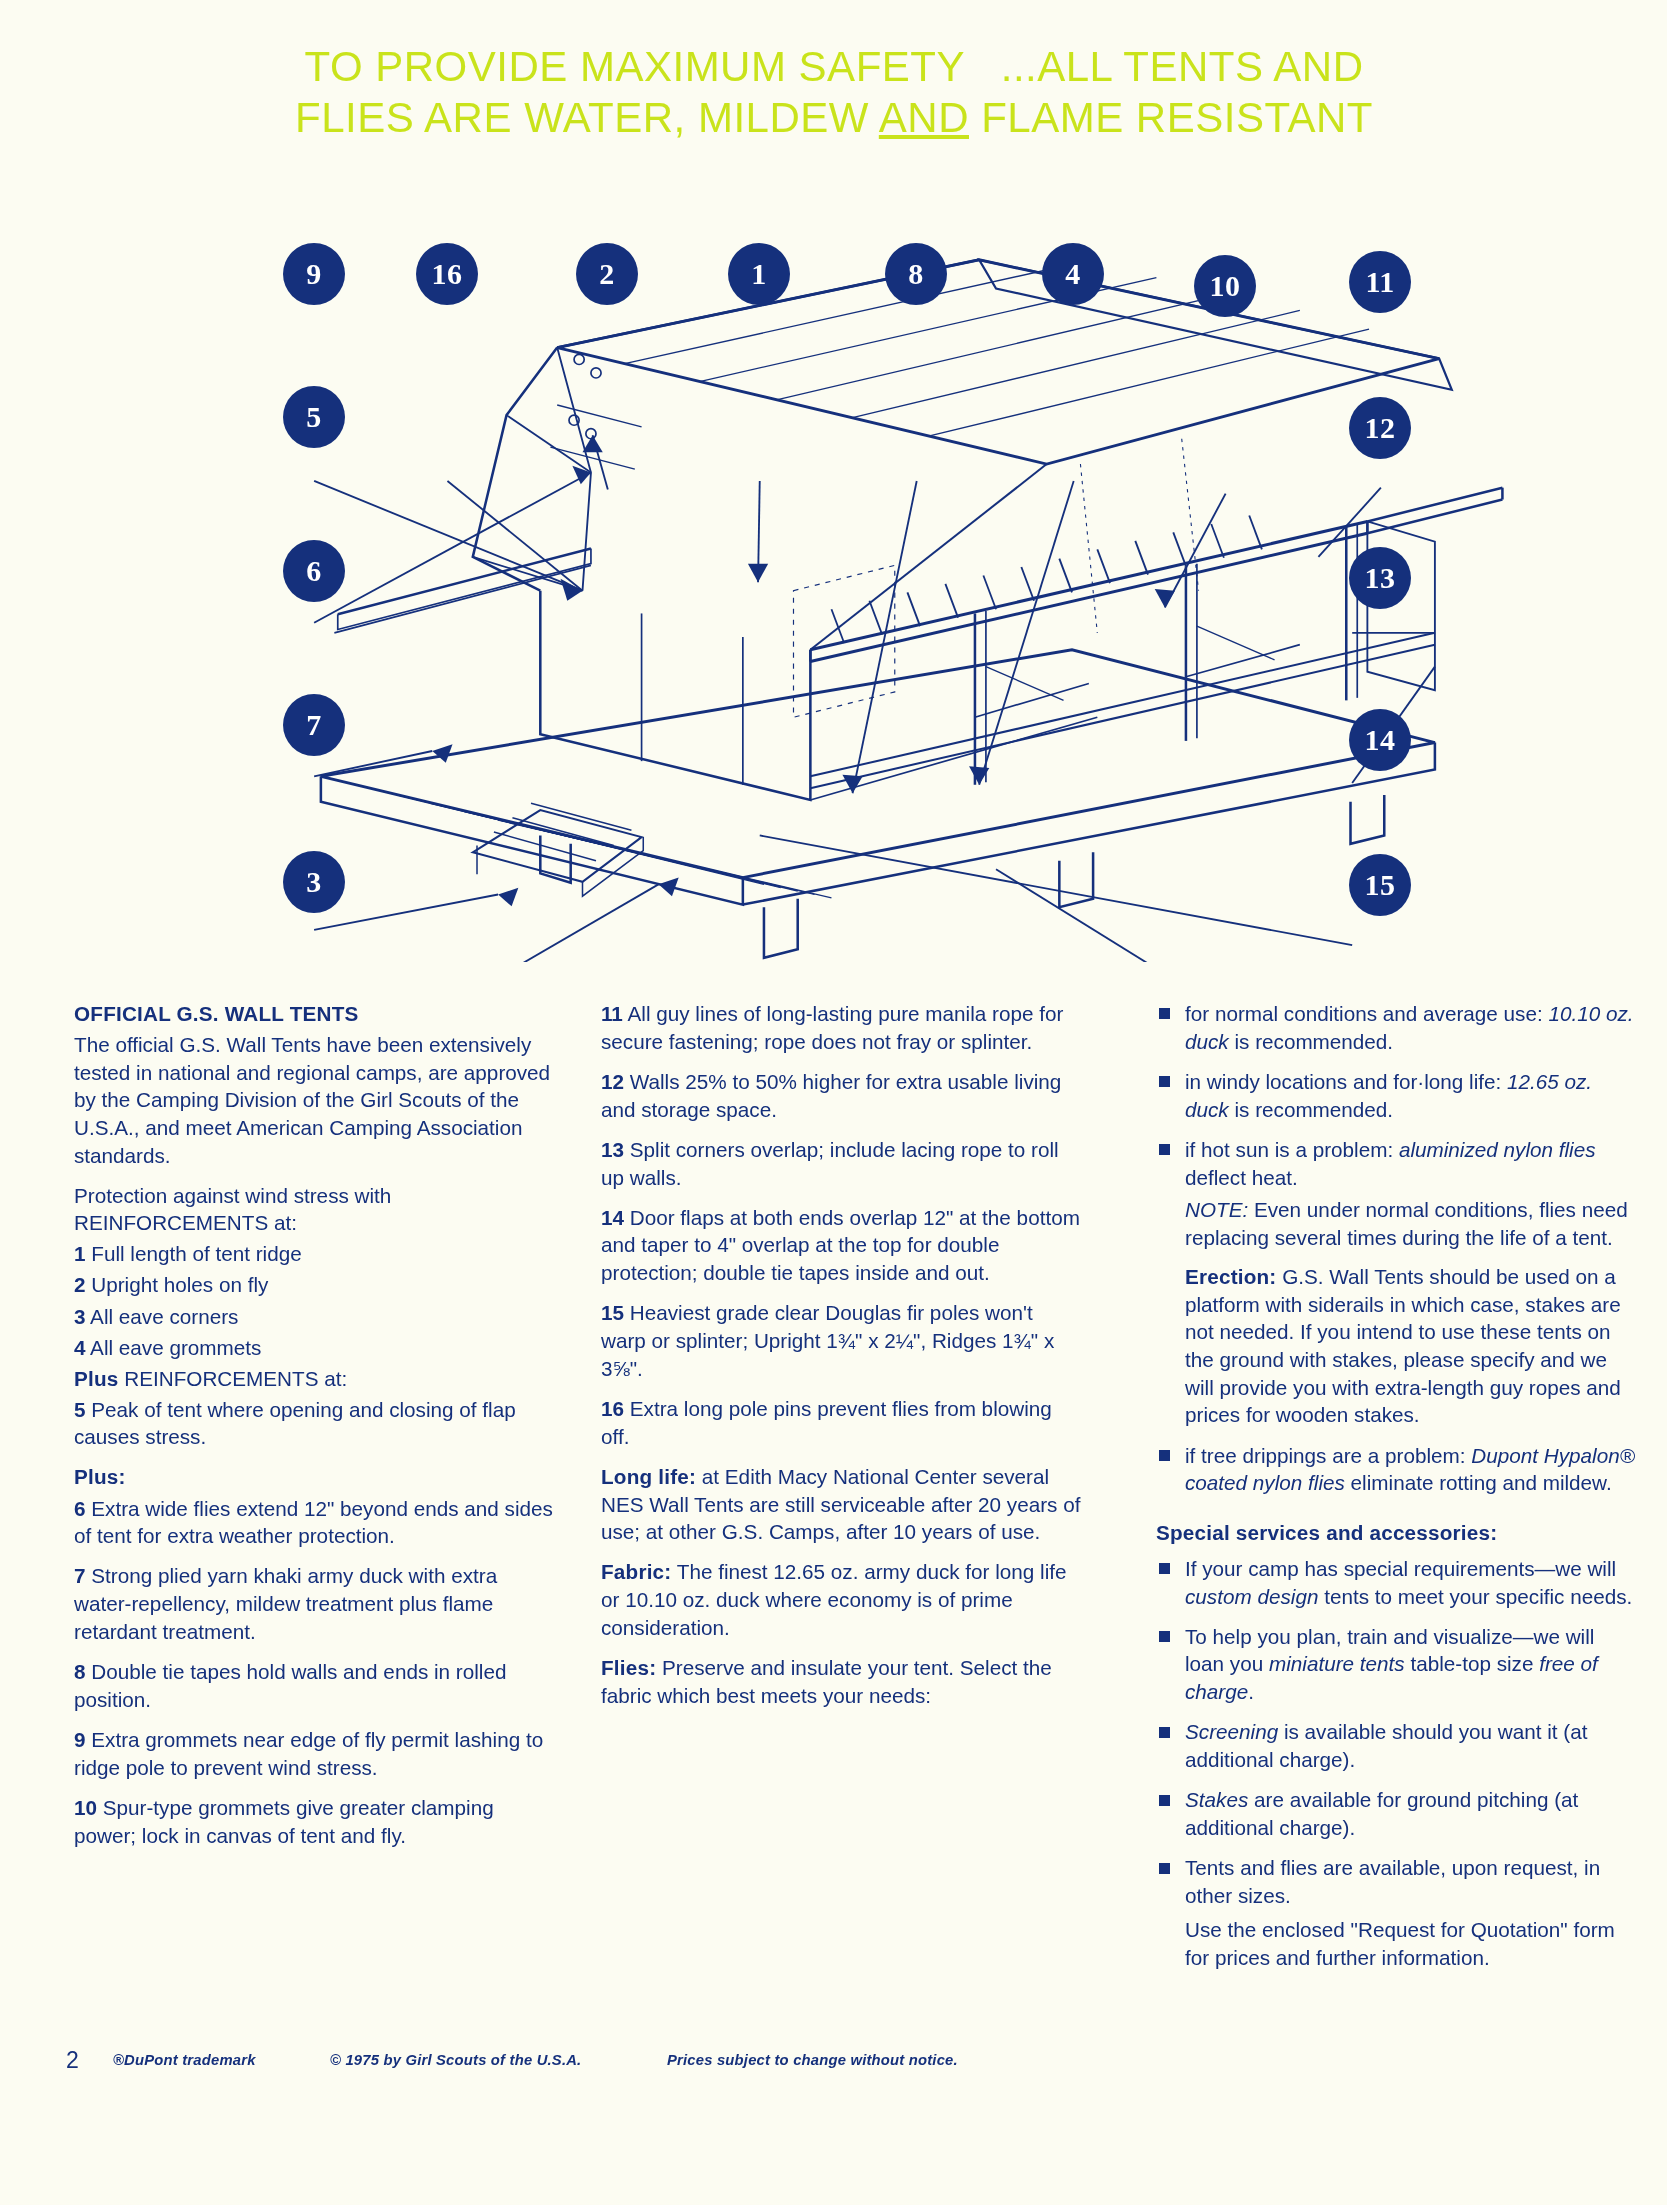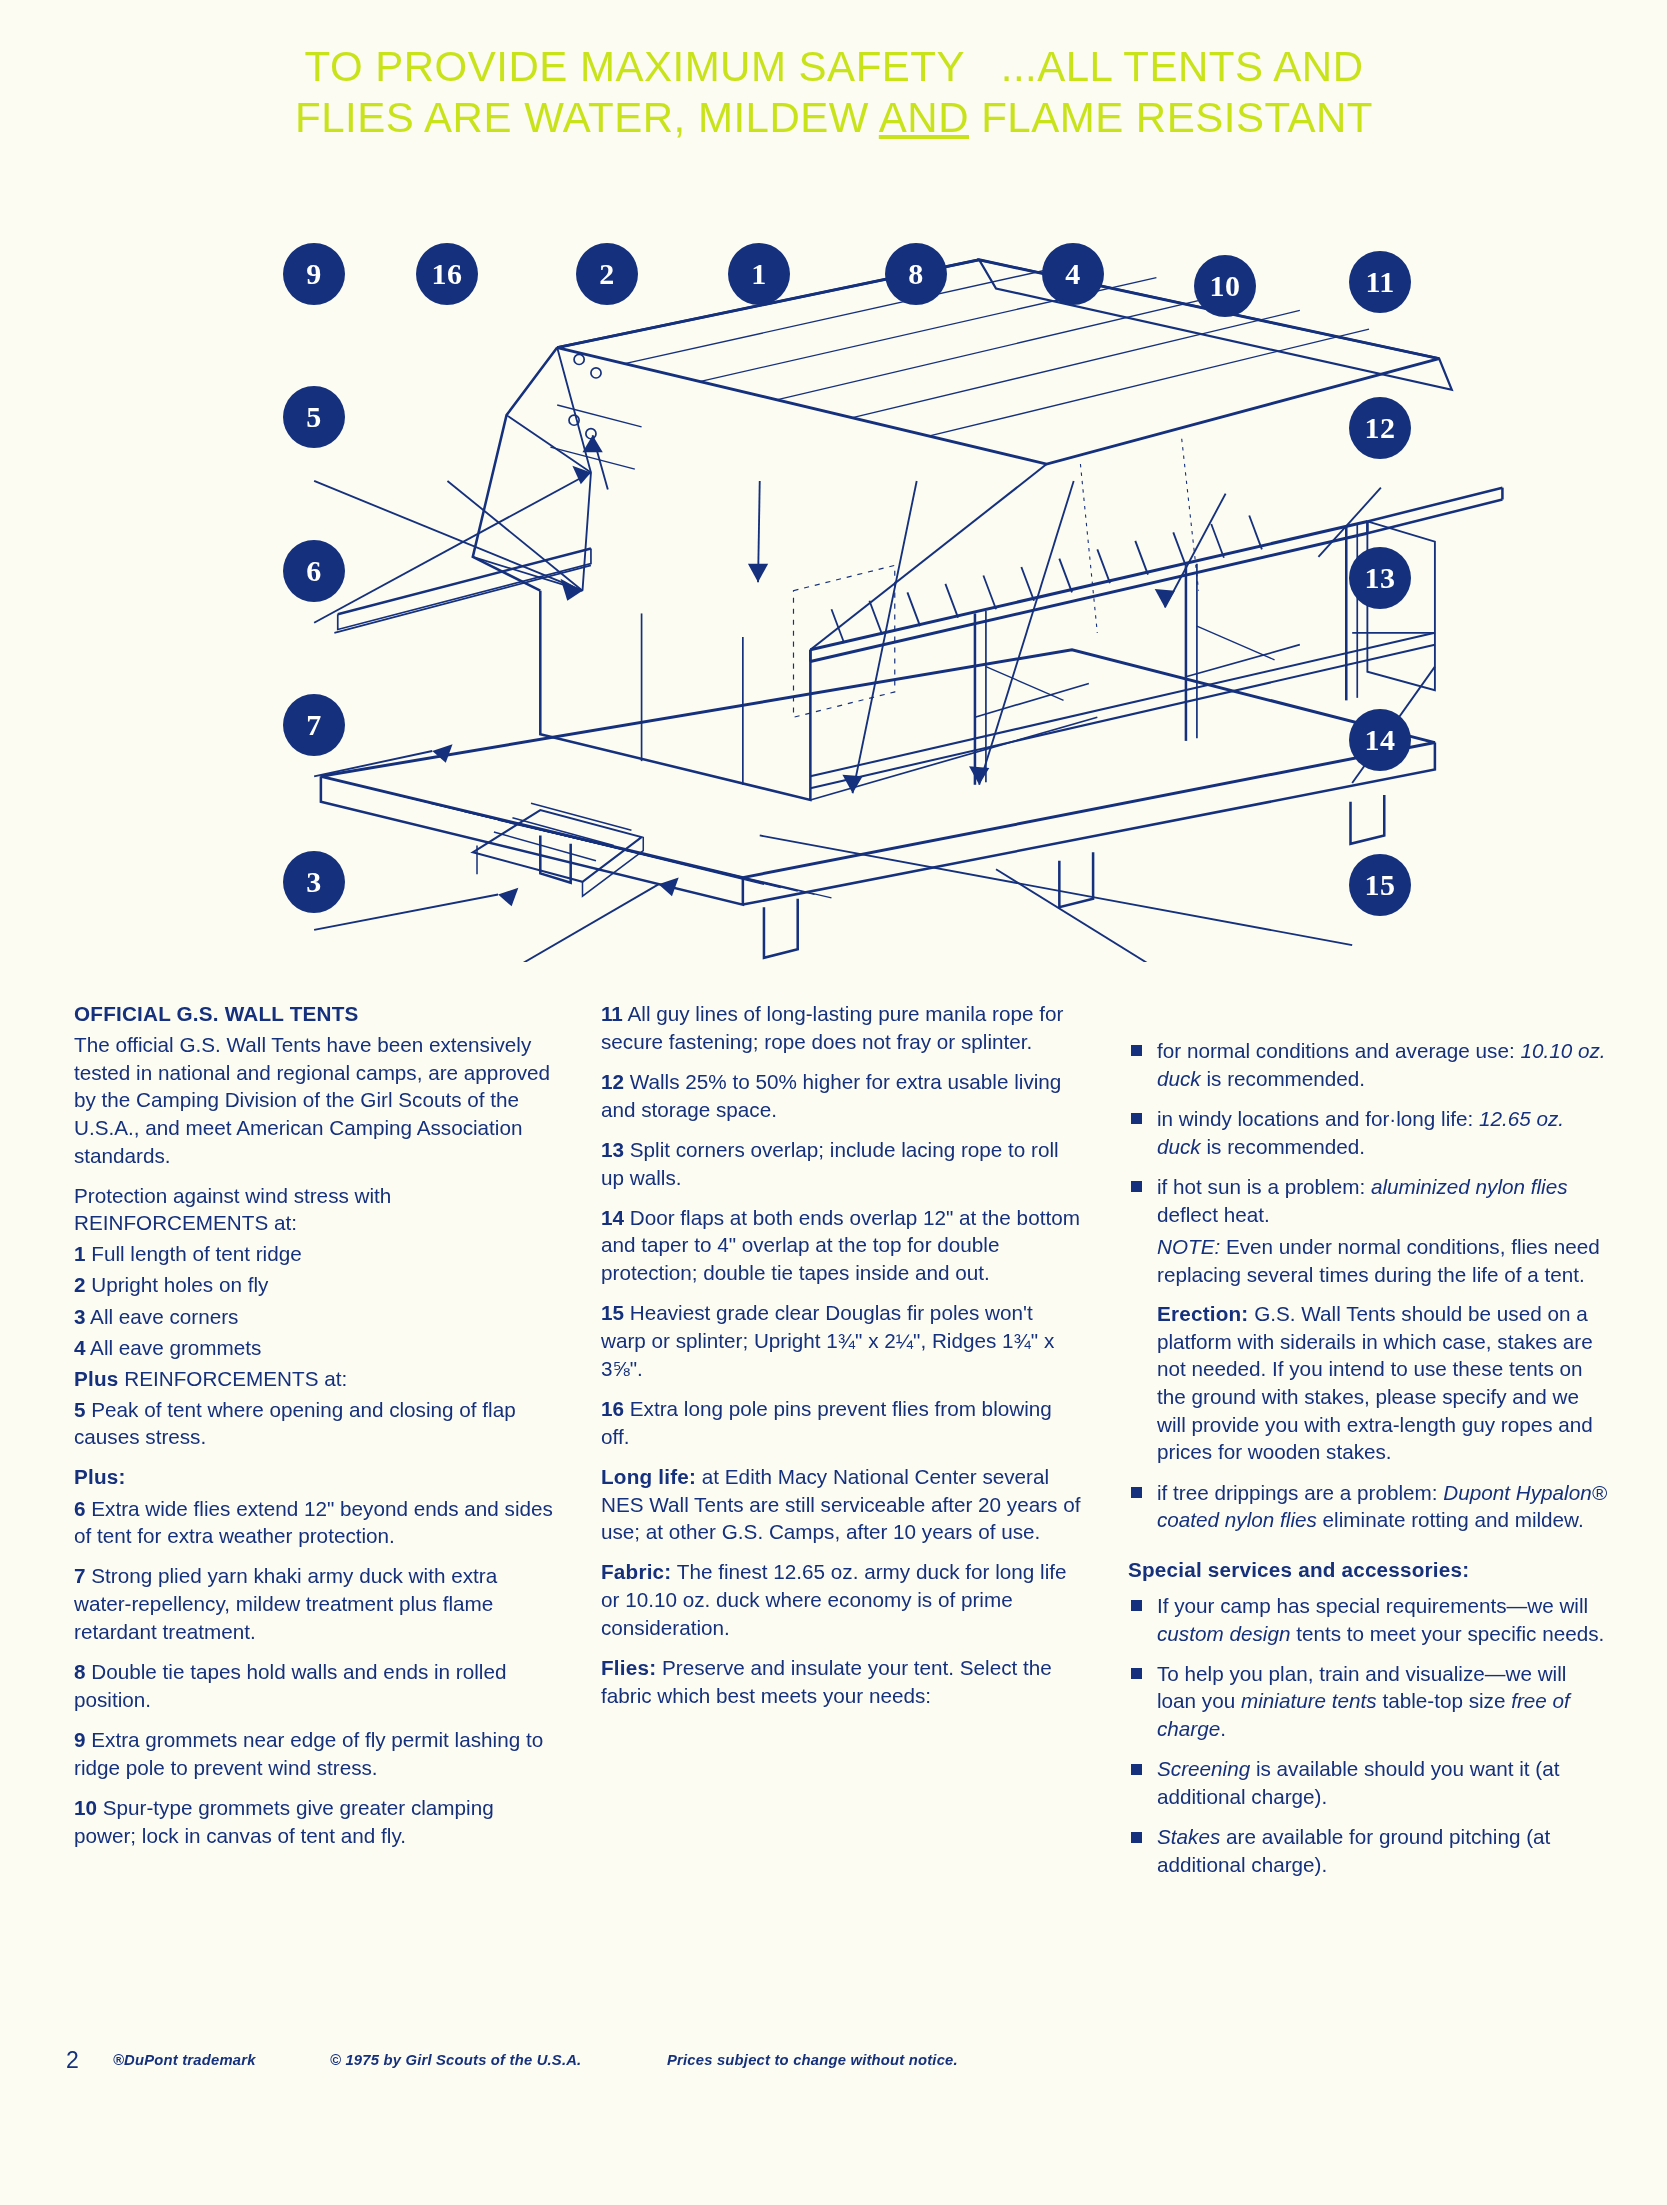--- a/index.html
+++ b/index.html
@@ -82,21 +82,21 @@
   }
   .col {
     position: absolute;
     top: 0;
     font-size: 20.7px;
     line-height: 1.335;
     color: #15307c;
   }
   .col1 { left: 74px;  width: 481px; }
   .col2 { left: 601px; width: 481px; }
-  .col3 { left: 1128px; width: 481px; margin-top: 37px; }
+  .col3 { left: 1156px; width: 481px; }
 
   .col p {
     margin: 0 0 12.7px 0;
   }
   .col p.tight {
     margin-bottom: 3.4px;
   }
   .h-strong {
     font-weight: bold;
     letter-spacing: 0.2px;
@@ -408,20 +408,25 @@
         <span>To help you plan, train and visualize—we will loan you </span><span class="ital">miniature tents</span><span> table-top size </span><span class="ital">free of charge</span><span>.</span>
       </div>
       <div class="bul">
         <span class="sq"></span>
         <span class="ital">Screening</span><span> is available should you want it (at additional charge).</span>
       </div>
       <div class="bul">
         <span class="sq"></span>
         <span class="ital">Stakes</span><span> are available for ground pitching (at additional charge).</span>
       </div>
+      <div class="bul">
+        <span class="sq"></span>
+        <span>Tents and flies are available, upon request, in other sizes.</span>
+        <div style="margin-top:6.8px;"><span>Use the enclosed "Request for Quotation" form for prices and further information.</span></div>
+      </div>
     </div>
   </div>
 
   <div class="footer">
     <div class="pagenum">2</div>
     <div class="fnote a">®DuPont trademark</div>
     <div class="fnote b">© 1975 by Girl Scouts of the U.S.A.</div>
     <div class="fnote c">Prices subject to change without notice.</div>
   </div>
 

